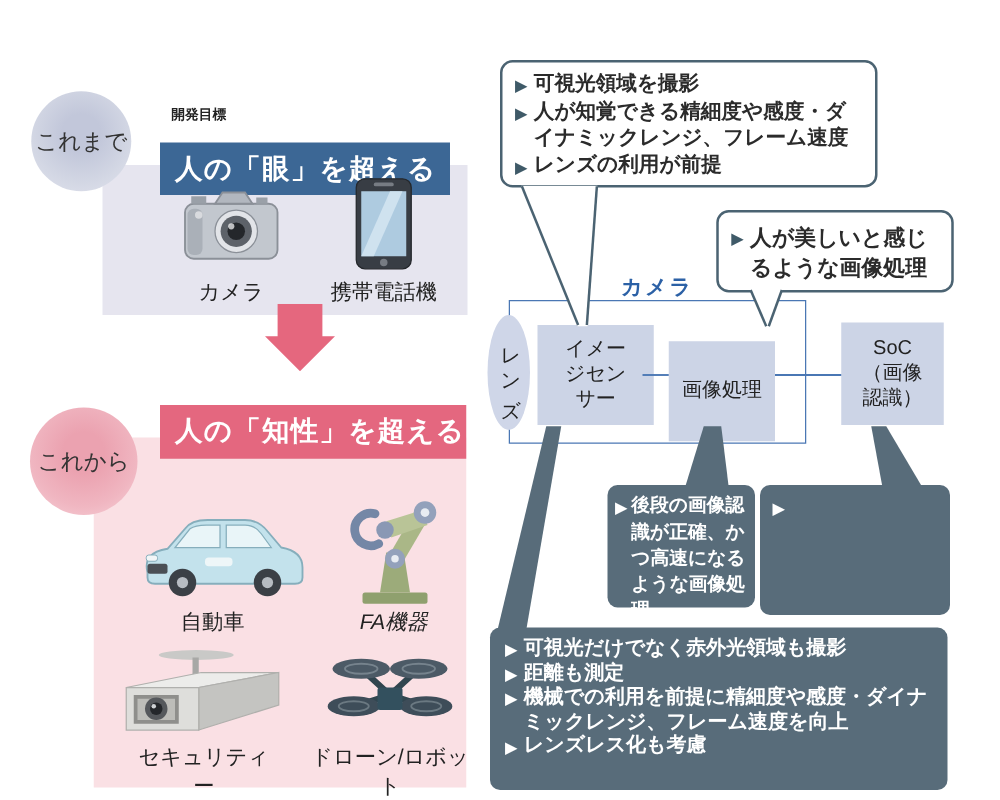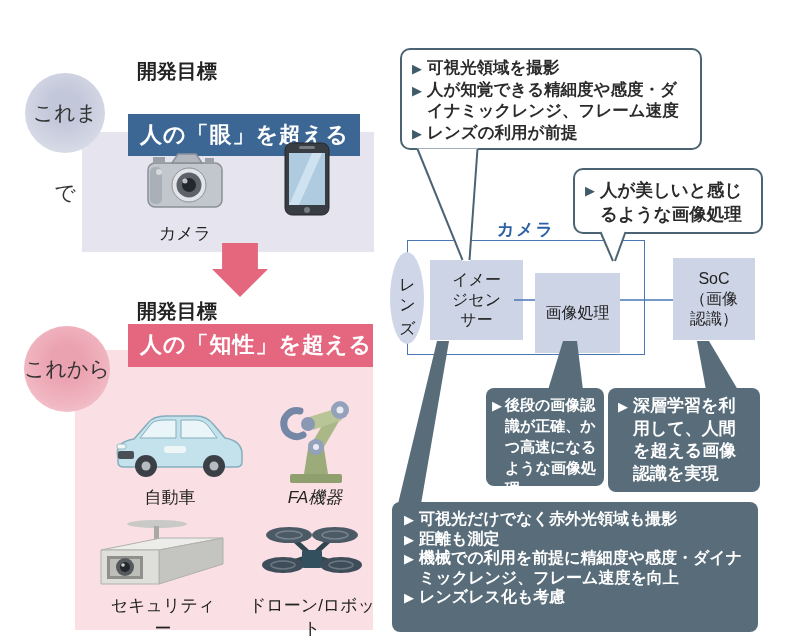--- a/index.html
+++ b/index.html
@@ -4,26 +4,26 @@
 <style>
   html,body{margin:0;padding:0;background:#fff;}
   #canvas{
     position:relative;width:800px;height:640px;background:#ffffff;overflow:hidden;
     font-family:"Liberation Sans","DejaVu Sans",sans-serif;color:#2b2b2b;
   }
   .abs{position:absolute;}
   
   .panel1{left:82px;top:132px;width:292px;height:120px;background:#e6e5ef;}
   .panel2{left:75px;top:350px;width:298px;height:280px;background:#fae0e4;}
-  .circle{border-radius:50%;text-align:center;font-size:21px;color:#333;}
+  .circle{border-radius:50%;text-align:center;font-size:18px;color:#333;}
   .circle1{left:25px;top:73px;width:80px;height:80px;line-height:80px;
     background:radial-gradient(circle at 50% 42%,#c2c7da 25%,#d3d7e4 65%,#e2e4ee 100%);}
   .circle2{left:24px;top:326px;width:86px;height:86px;line-height:86px;
     background:radial-gradient(circle at 50% 42%,#eba2b0 25%,#f0b6c1 65%,#f7d2d9 100%);}
-  .goal{font-size:20px;font-weight:bold;color:#222;}
+  .goal{font-size:11px;font-weight:bold;color:#222;margin-top:26px;}
   .banner{color:#fff;font-weight:bold;font-size:22px;line-height:42px;padding-left:12px;letter-spacing:1px;}
   .banner1{left:128px;top:88px;width:220px;height:42px;background:#3c6795;margin-top:26px;}
   .banner2{left:128px;top:324px;width:233px;height:43px;background:#e4677f;}
   .arrow-down{left:212px;top:243px;width:56px;height:54px;background:#e5677e;
     clip-path:polygon(18% 0,82% 0,82% 48%,100% 48%,50% 100%,0 48%,18% 48%);}
   .itemlabel{font-size:17px;color:#222;text-align:center;}
   
   .camera-rect{left:407px;top:240px;width:238px;height:115px;border:1.5px solid #4a77b4;box-sizing:border-box;}
   .camera-title{left:476px;top:218px;width:100px;text-align:center;font-size:17px;color:#2c61a6;font-weight:bold;letter-spacing:2px;}
   .lens{left:390px;top:252px;width:34px;height:92px;border-radius:50%;background:#cfd6e8;
@@ -79,20 +79,21 @@
   <div class="abs" style="left:284px;top:142px;width:46px;height:74px;">
     <svg width="46" height="74" viewBox="0 0 46 74">
       <rect x="1" y="1" width="44" height="72" rx="7" fill="#383d44" stroke="#24272b"></rect>
       <rect x="5" y="11" width="36" height="52" fill="#aecbe0"></rect>
       <polygon points="5,63 28,11 38,11 15,63" fill="#cfe2ef"></polygon>
       <rect x="15" y="4" width="16" height="3" rx="1.5" fill="#777c83"></rect>
       <circle cx="23" cy="68" r="3" fill="#777c83"></circle>
     </svg>
   </div>
   <div class="abs itemlabel" style="left:135px;top:222px;width:100px;">カメラ</div>
+  <div class="abs itemlabel" style="left:247px;top:222px;width:120px;">携帯電話機</div>
 
   <div class="abs arrow-down"></div>
 
   <div class="abs circle circle2">これから</div>
   <div class="abs goal" style="left:137px;top:298px;">開発目標</div>
   <div class="abs banner banner2">人の「知性」を超える</div>
 
   <div class="abs" style="left:108px;top:396px;width:140px;height:86px;">
     <svg width="140" height="86" viewBox="0 0 140 86">
       <path d="M10 62 Q6 46 26 43 L40 27 Q45 20 58 20 L88 20 Q99 20 106 29 L117 42 Q134 45 134 58 L134 66 Q134 71 128 71 L16 71 Q10 71 10 66 Z" fill="#c3e2ec" stroke="#86aebc" stroke-width="1.5"></path>
@@ -197,21 +198,20 @@
   <div class="abs dark co3">
     <div class="bullet">
         <span class="mk">▶</span>
         <span class="bt">後段の画像認識が正確、かつ高速になるような画像処理</span>
       </div>
   </div>
 
   <div class="abs dark co4">
     <div class="bullet">
         <span class="mk">▶</span>
-        <span class="bt">深層学習を利用して、人間を超える画像認識を実現</span>
       </div>
   </div>
 
   <div class="abs dark co5">
     <div class="bullet">
         <span class="mk">▶</span>
         <span class="bt">可視光だけでなく赤外光領域も撮影</span>
       </div>
     <div class="bullet">
         <span class="mk">▶</span>

